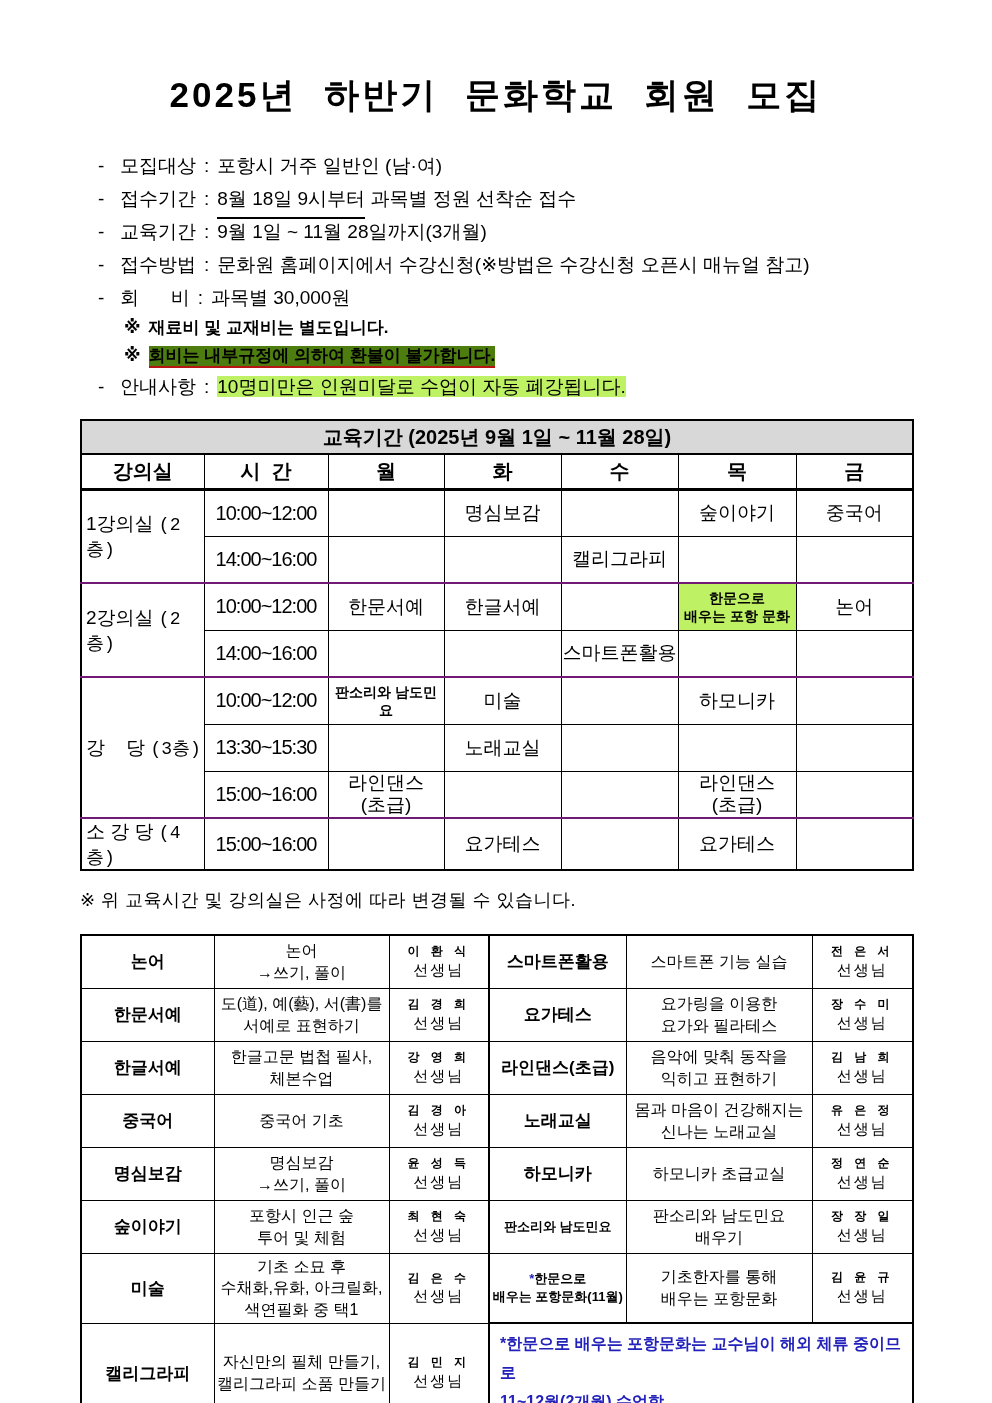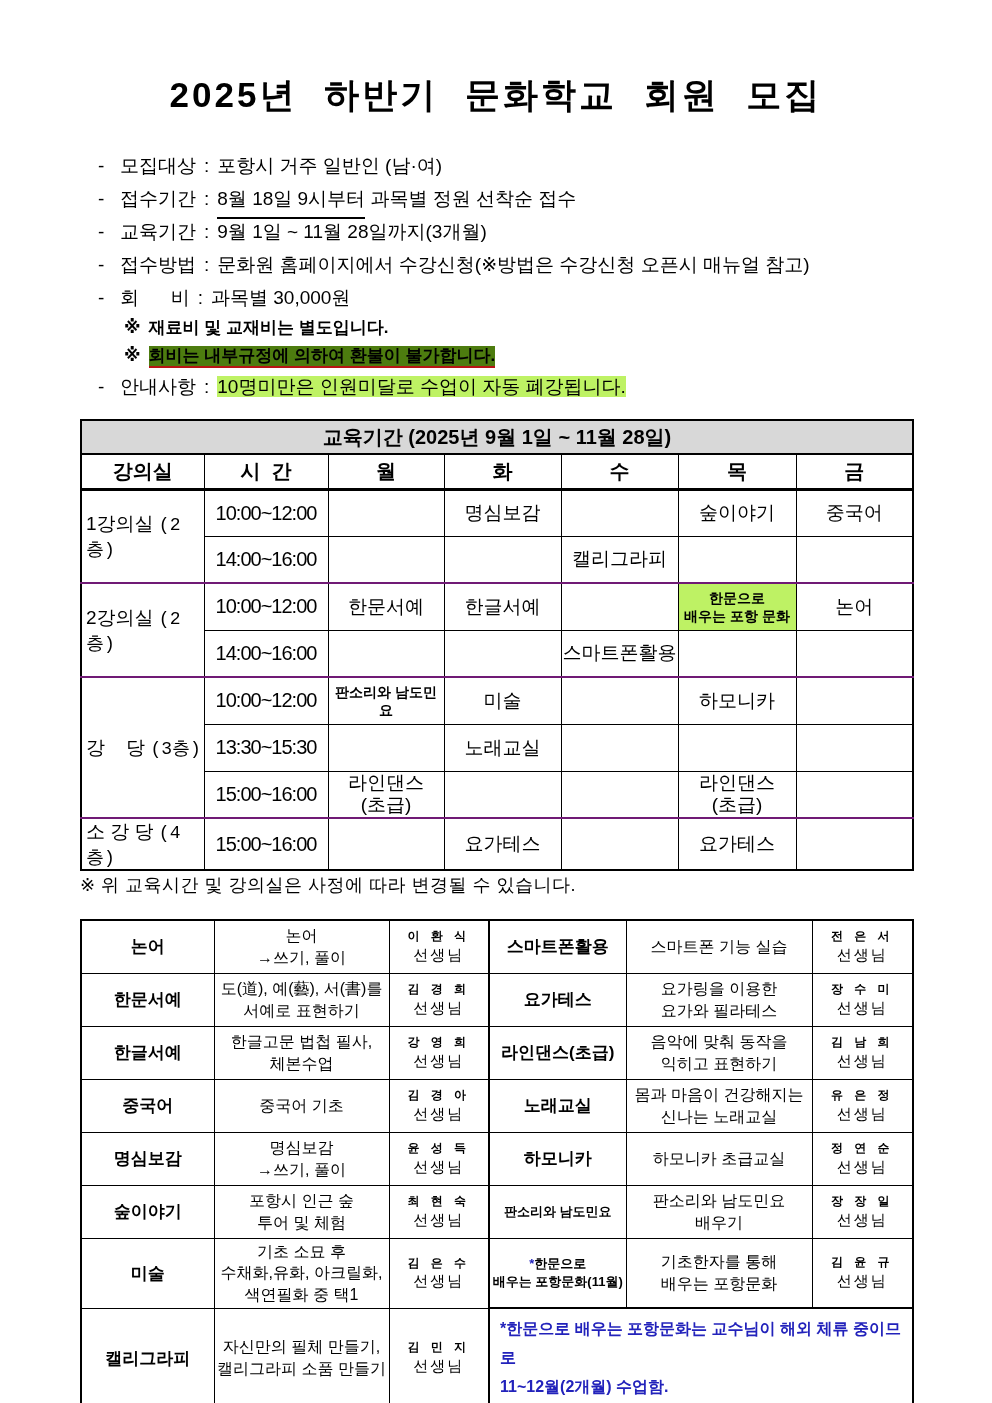--- a/index.html
+++ b/index.html
@@ -38,21 +38,21 @@
   }
   .schedule-table .head-row td { height: 35px; font-size: 20px; font-weight: bold; border-bottom: 3px solid #000; }
   .schedule-table .data-row td { height: 47px; }
   .schedule-table .sec-start td { border-top: 2px solid #701a75; }
   .room-cell { text-align: left; padding-left: 4px; letter-spacing: 0px; }
   .room-floor { font-size: 18px; font-family: Liberation Mono, monospace; }
   .time-cell { font-size: 20px; letter-spacing: -1px; }
   .small-cell { font-size: 14px; font-weight: bold; line-height: 1.3; margin-left: 48px; }
   .cell-2line { line-height: 1.2; }
 
-  .schedule-note { margin-top: 2px; font-size: 18px; letter-spacing: 0.5px; }
+  .schedule-note { margin-top: 17px; font-size: 18px; letter-spacing: 0.5px; }
 
   
   .subjects-table { margin-top: 22px; border: 2px solid #000; }
   .subjects-table .head-row td { height: 30px; font-size: 17px; font-weight: bold; border-bottom: 2px solid #000; }
   .subjects-table .data-row td { height: 53px; }
   .subjects-table .row-art td { height: 70px; }
   .subj-cell { font-size: 17px; font-weight: bold; }
   .subj-small { font-size: 13px; font-weight: bold; line-height: 1.35; }
   .content-cell { font-size: 16px; line-height: 1.35; }
   .teacher-cell { line-height: 1.3; }

